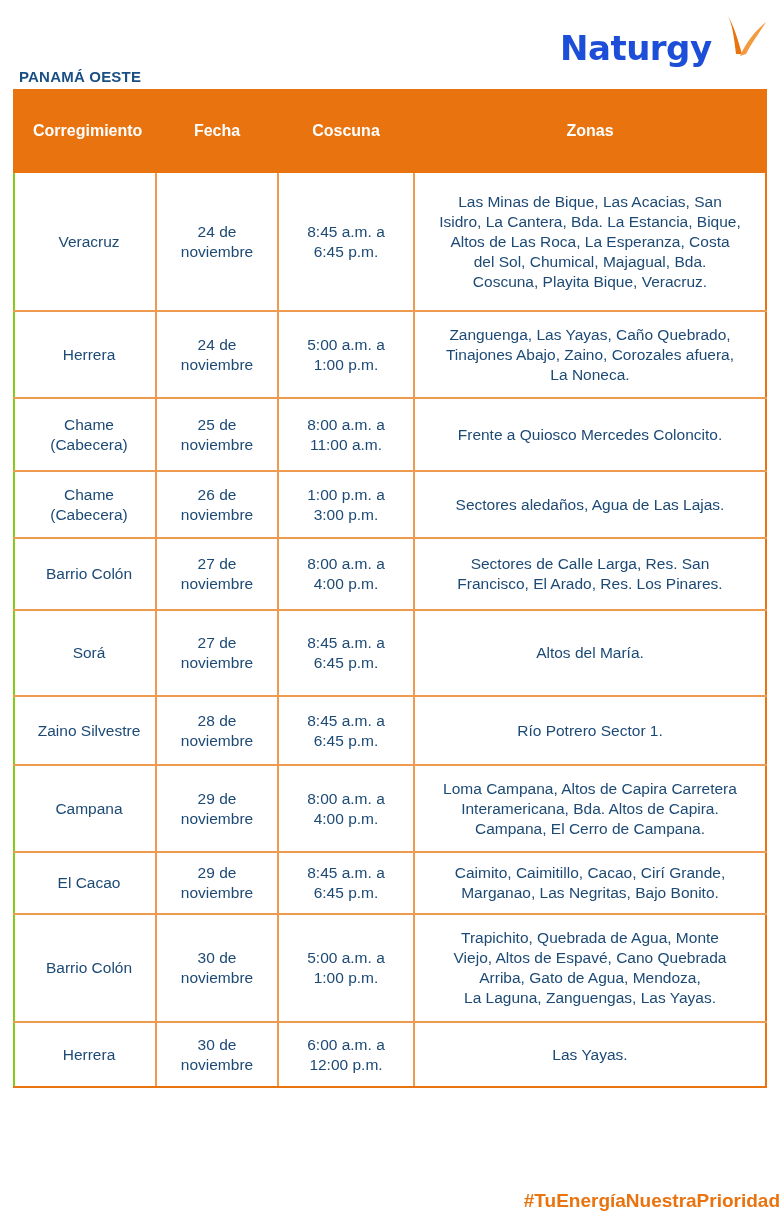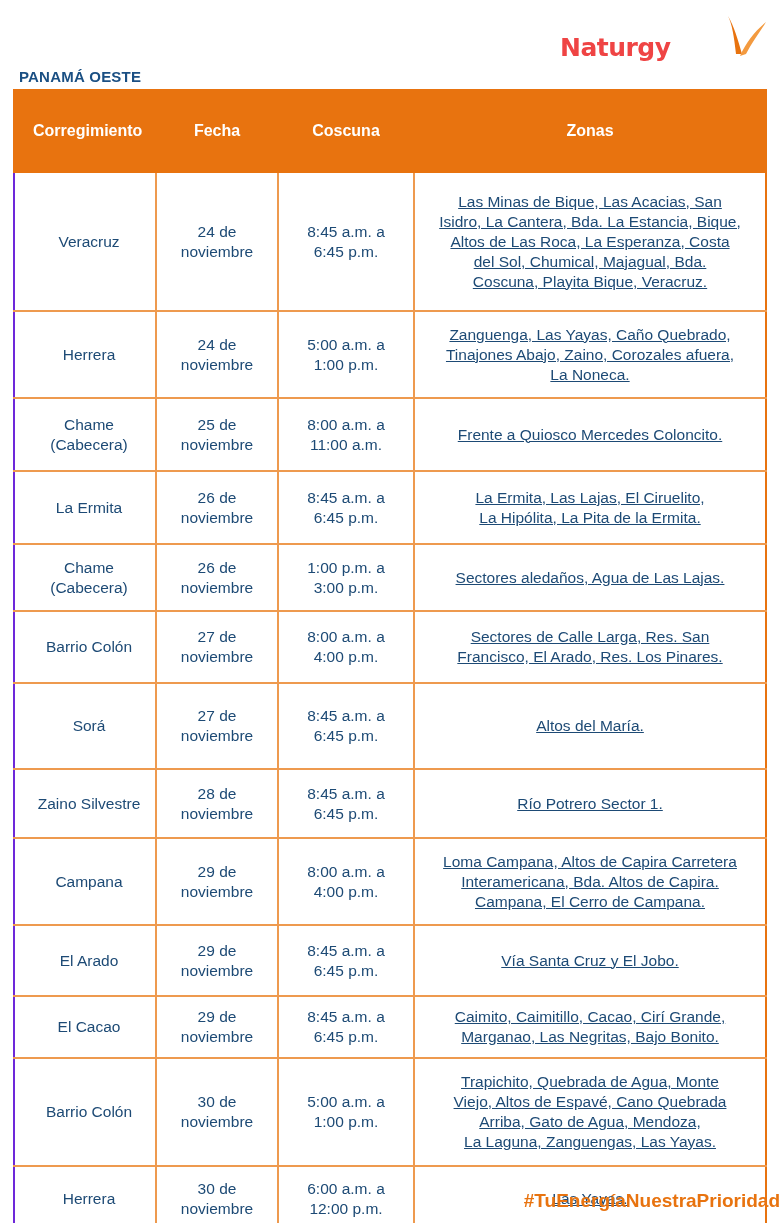--- a/index.html
+++ b/index.html
@@ -2,30 +2,30 @@
 <html><head>
 <meta charset="utf-8">
 <style>
   html, body { margin: 0; padding: 0; background: #ffffff; }
   body { width: 780px; height: 1223px; position: relative; overflow: hidden;
          font-family: "Liberation Sans", "DejaVu Sans", sans-serif; color: #1d4a75; }
   .region { position: absolute; left: 19px; top: 58px; font-weight: bold; font-size: 15px;
             color: #1a4f83; letter-spacing: 0.2px; margin-top: 10px; }
   .logo { position: absolute; left: 558px; top: 14px; width: 210px; height: 60px; }
   .logo-text { position: absolute; left: 2px; top: 10px; font-family: "DejaVu Sans", sans-serif;
-               font-weight: bold; font-size: 25px; color: #ef4444; letter-spacing: -0.5px; line-height: 48px; }
+               font-weight: bold; font-size: 34px; color: #1d4ed8; letter-spacing: -0.5px; line-height: 48px; }
   .logo svg { position: absolute; left: 166px; top: 0; }
   table.sched { position: absolute; left: 13px; top: 89px; width: 752px;
                 border-collapse: collapse; table-layout: fixed; }
   table.sched th { background: #e8730f; color: #ffffff; font-weight: bold; font-size: 16px;
                    height: 44px; padding: 18px; text-align: center; border: 2px solid #e8730f; }
   table.sched td { border: 2px solid #ee9a4f; text-align: center; vertical-align: middle;
                    font-size: 15.5px; line-height: 20px; padding: 0 8px; color: #1d4a75; }
-  table.sched tr.row td:first-child { border-left: 2px solid #6d28d9; padding-left: 16px; }
-  table.sched tr.row td:last-child { border-right: 2px solid #e8730f; text-decoration: underline; }
+  table.sched tr.row td:first-child { border-left: 2px solid #84cc16; padding-left: 16px; }
+  table.sched tr.row td:last-child { border-right: 2px solid #e8730f; }
   table.sched tr.row:last-child td { border-bottom: 2px solid #e8730f; }
   .pre { white-space: pre-line; }
   .hashtag { position: absolute; left: 0; width: 780px; top: 1190px; text-align: right;
              font-weight: bold; font-size: 19px; color: #e8730f; }
 </style>
 </head>
 <body>
 
 <div class="region">PANAMÁ OESTE</div>
 
@@ -77,29 +77,20 @@
       </tr>
       <tr class="row" style="height: 73px;">
         <td class="pre">Chame
 (Cabecera)</td>
         <td class="pre">25 de
 noviembre</td>
         <td class="pre">8:00 a.m. a
 11:00 a.m.</td>
         <td class="pre">Frente a Quiosco Mercedes Coloncito.</td>
       </tr>
-      <tr class="row" style="height: 73px;">
-        <td class="pre">La Ermita</td>
-        <td class="pre">26 de
-noviembre</td>
-        <td class="pre">8:45 a.m. a
-6:45 p.m.</td>
-        <td class="pre">La Ermita, Las Lajas, El Ciruelito,
-La Hipólita, La Pita de la Ermita.</td>
-      </tr>
       <tr class="row" style="height: 67px;">
         <td class="pre">Chame
 (Cabecera)</td>
         <td class="pre">26 de
 noviembre</td>
         <td class="pre">1:00 p.m. a
 3:00 p.m.</td>
         <td class="pre">Sectores aledaños, Agua de Las Lajas.</td>
       </tr>
       <tr class="row" style="height: 72px;">
@@ -130,28 +121,20 @@
       <tr class="row" style="height: 87px;">
         <td class="pre">Campana</td>
         <td class="pre">29 de
 noviembre</td>
         <td class="pre">8:00 a.m. a
 4:00 p.m.</td>
         <td class="pre">Loma Campana, Altos de Capira Carretera
 Interamericana, Bda. Altos de Capira.
 Campana, El Cerro de Campana.</td>
       </tr>
-      <tr class="row" style="height: 71px;">
-        <td class="pre">El Arado</td>
-        <td class="pre">29 de
-noviembre</td>
-        <td class="pre">8:45 a.m. a
-6:45 p.m.</td>
-        <td class="pre">Vía Santa Cruz y El Jobo.</td>
-      </tr>
       <tr class="row" style="height: 62px;">
         <td class="pre">El Cacao</td>
         <td class="pre">29 de
 noviembre</td>
         <td class="pre">8:45 a.m. a
 6:45 p.m.</td>
         <td class="pre">Caimito, Caimitillo, Cacao, Cirí Grande,
 Marganao, Las Negritas, Bajo Bonito.</td>
       </tr>
       <tr class="row" style="height: 108px;">

